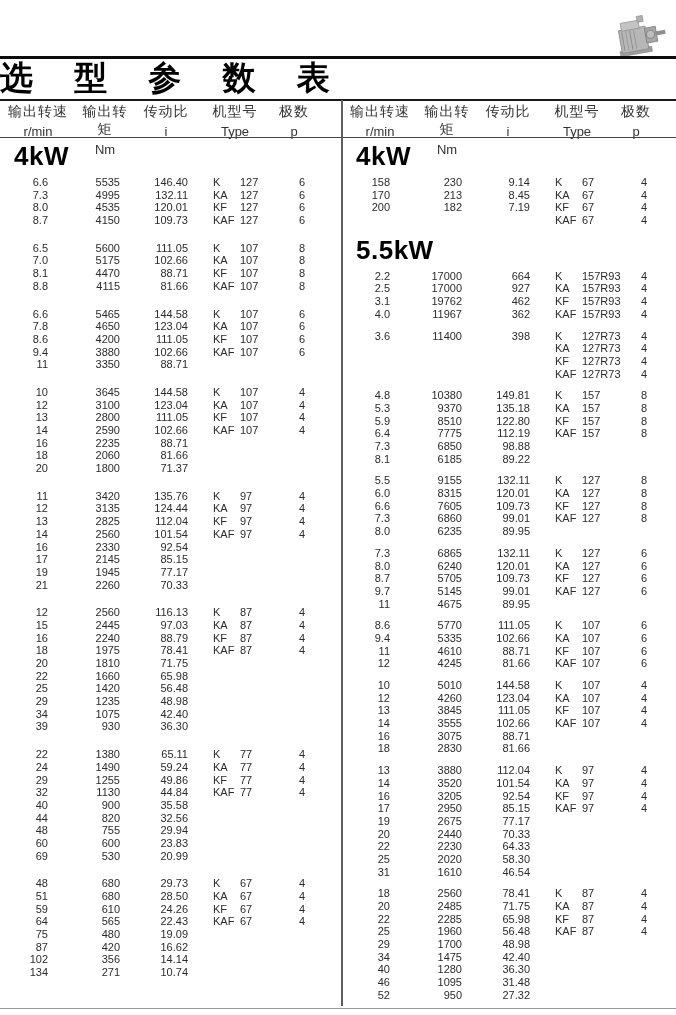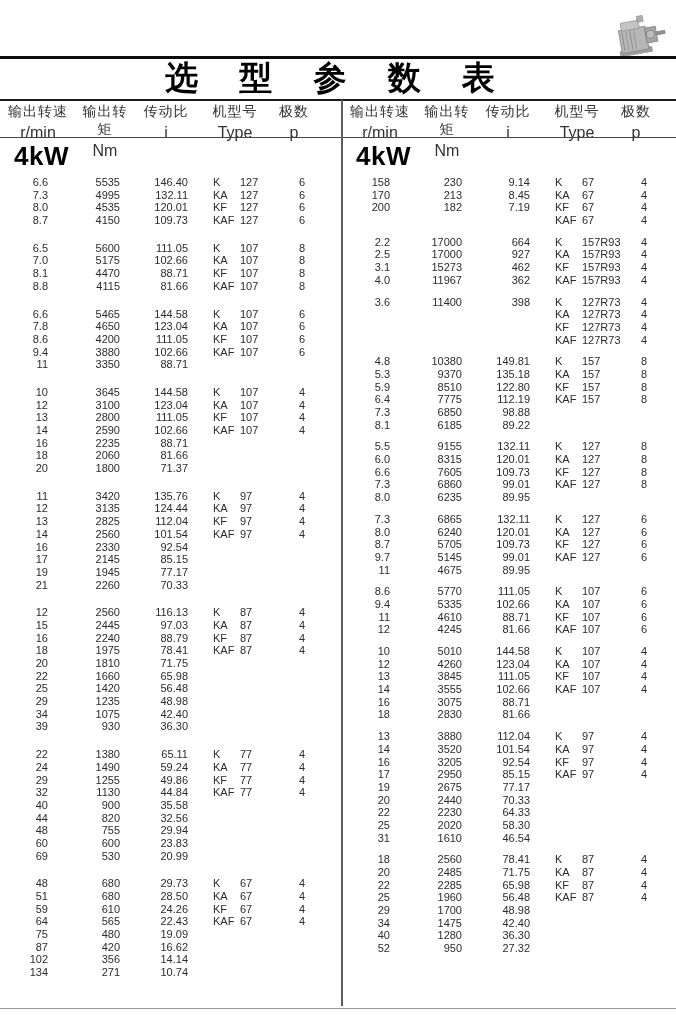--- a/index.html
+++ b/index.html
@@ -8,35 +8,35 @@
     font-family:"Liberation Sans","DejaVu Sans",sans-serif;color:#2b2b2b;overflow:hidden;
   }
   .rule{position:absolute;left:0;width:676px;}
   #rule-top{top:56px;height:3px;background:#0d0d0d;}
   #rule-title{top:99px;height:2px;background:#1a1a1a;}
   #rule-header{top:137px;height:1px;background:#444;}
   #rule-bottom{top:1008px;height:1px;background:#9a9a9a;}
   #divider{position:absolute;left:341px;top:100px;width:2px;height:906px;background:#5e5e5e;}
 
   #title{
-    position:absolute;top:58px;left:0;width:676px;height:40px;text-align:center;
+    position:absolute;top:58px;left:0;width:676px;height:40px;text-align:left;
     font-size:33px;font-weight:700;letter-spacing:16px;color:#000;line-height:40px;
   }
 
   .header-row{position:absolute;top:103px;display:flex;}
   #header-left{left:0;width:338px;}
   #header-right{left:342px;width:334px;}
   .hcell{text-align:center;}
   .header-row .hcell:nth-child(1){width:76px;}
   .header-row .hcell:nth-child(2){width:58px;}
   .header-row .hcell:nth-child(3){width:64px;}
   .header-row .hcell:nth-child(4){width:74px;}
   .header-row .hcell:nth-child(5){width:44px;}
   .hcell .lab{display:block;font-size:14px;letter-spacing:1px;color:#333;}
-  .hcell .unit{display:block;font-size:16px;color:#333;margin-top:3px;}
+  .hcell .unit{display:block;font-size:13px;color:#333;margin-top:3px;}
 
   .half{position:absolute;top:142px;}
   #half-left{left:0;width:338px;}
   #half-right{left:342px;width:334px;}
 
   .section-heading{
     height:29px;line-height:29px;margin:0 0 5px 14px;
     font-size:26px;font-weight:800;color:#000;letter-spacing:0.5px;
   }
   .group{margin-bottom:15px;}
@@ -198,24 +198,25 @@
     </div>
   </div>
 <div id="half-right" class="half">
     <div class="section-heading">4kW</div>
     <div class="group">
       <div class="row"><span class="c1">158</span><span class="c2">230</span><span class="c3">9.14</span><span class="cp">K</span><span class="cn">67</span><span class="cpole">4</span></div>
       <div class="row"><span class="c1">170</span><span class="c2">213</span><span class="c3">8.45</span><span class="cp">KA</span><span class="cn">67</span><span class="cpole">4</span></div>
       <div class="row"><span class="c1">200</span><span class="c2">182</span><span class="c3">7.19</span><span class="cp">KF</span><span class="cn">67</span><span class="cpole">4</span></div>
       <div class="row"><span class="c1"></span><span class="c2"></span><span class="c3"></span><span class="cp">KAF</span><span class="cn">67</span><span class="cpole">4</span></div>
     </div>
+    <div class="section-heading">5.5kW</div>
     <div class="group">
       <div class="row"><span class="c1">2.2</span><span class="c2">17000</span><span class="c3">664</span><span class="cp">K</span><span class="cn">157R93</span><span class="cpole">4</span></div>
       <div class="row"><span class="c1">2.5</span><span class="c2">17000</span><span class="c3">927</span><span class="cp">KA</span><span class="cn">157R93</span><span class="cpole">4</span></div>
-      <div class="row"><span class="c1">3.1</span><span class="c2">15273</span><span class="c3">462</span><span class="cp">KF</span><span class="cn">157R93</span><span class="cpole">4</span></div>
+      <div class="row"><span class="c1">3.1</span><span class="c2">19762</span><span class="c3">462</span><span class="cp">KF</span><span class="cn">157R93</span><span class="cpole">4</span></div>
       <div class="row"><span class="c1">4.0</span><span class="c2">11967</span><span class="c3">362</span><span class="cp">KAF</span><span class="cn">157R93</span><span class="cpole">4</span></div>
     </div>
     <div class="group">
       <div class="row"><span class="c1">3.6</span><span class="c2">11400</span><span class="c3">398</span><span class="cp">K</span><span class="cn">127R73</span><span class="cpole">4</span></div>
       <div class="row"><span class="c1"></span><span class="c2"></span><span class="c3"></span><span class="cp">KA</span><span class="cn">127R73</span><span class="cpole">4</span></div>
       <div class="row"><span class="c1"></span><span class="c2"></span><span class="c3"></span><span class="cp">KF</span><span class="cn">127R73</span><span class="cpole">4</span></div>
       <div class="row"><span class="c1"></span><span class="c2"></span><span class="c3"></span><span class="cp">KAF</span><span class="cn">127R73</span><span class="cpole">4</span></div>
     </div>
     <div class="group">
       <div class="row"><span class="c1">4.8</span><span class="c2">10380</span><span class="c3">149.81</span><span class="cp">K</span><span class="cn">157</span><span class="cpole">8</span></div>
@@ -265,17 +266,18 @@
       <div class="row"><span class="c1">31</span><span class="c2">1610</span><span class="c3">46.54</span><span class="cp"></span><span class="cn"></span><span class="cpole"></span></div>
     </div>
     <div class="group">
       <div class="row"><span class="c1">18</span><span class="c2">2560</span><span class="c3">78.41</span><span class="cp">K</span><span class="cn">87</span><span class="cpole">4</span></div>
       <div class="row"><span class="c1">20</span><span class="c2">2485</span><span class="c3">71.75</span><span class="cp">KA</span><span class="cn">87</span><span class="cpole">4</span></div>
       <div class="row"><span class="c1">22</span><span class="c2">2285</span><span class="c3">65.98</span><span class="cp">KF</span><span class="cn">87</span><span class="cpole">4</span></div>
       <div class="row"><span class="c1">25</span><span class="c2">1960</span><span class="c3">56.48</span><span class="cp">KAF</span><span class="cn">87</span><span class="cpole">4</span></div>
       <div class="row"><span class="c1">29</span><span class="c2">1700</span><span class="c3">48.98</span><span class="cp"></span><span class="cn"></span><span class="cpole"></span></div>
       <div class="row"><span class="c1">34</span><span class="c2">1475</span><span class="c3">42.40</span><span class="cp"></span><span class="cn"></span><span class="cpole"></span></div>
       <div class="row"><span class="c1">40</span><span class="c2">1280</span><span class="c3">36.30</span><span class="cp"></span><span class="cn"></span><span class="cpole"></span></div>
+      <div class="row"><span class="c1">46</span><span class="c2">1095</span><span class="c3">31.48</span><span class="cp"></span><span class="cn"></span><span class="cpole"></span></div>
       <div class="row"><span class="c1">52</span><span class="c2">950</span><span class="c3">27.32</span><span class="cp"></span><span class="cn"></span><span class="cpole"></span></div>
     </div>
   </div>
 
 <div id="rule-bottom" class="rule"></div>
 
 </body></html>

